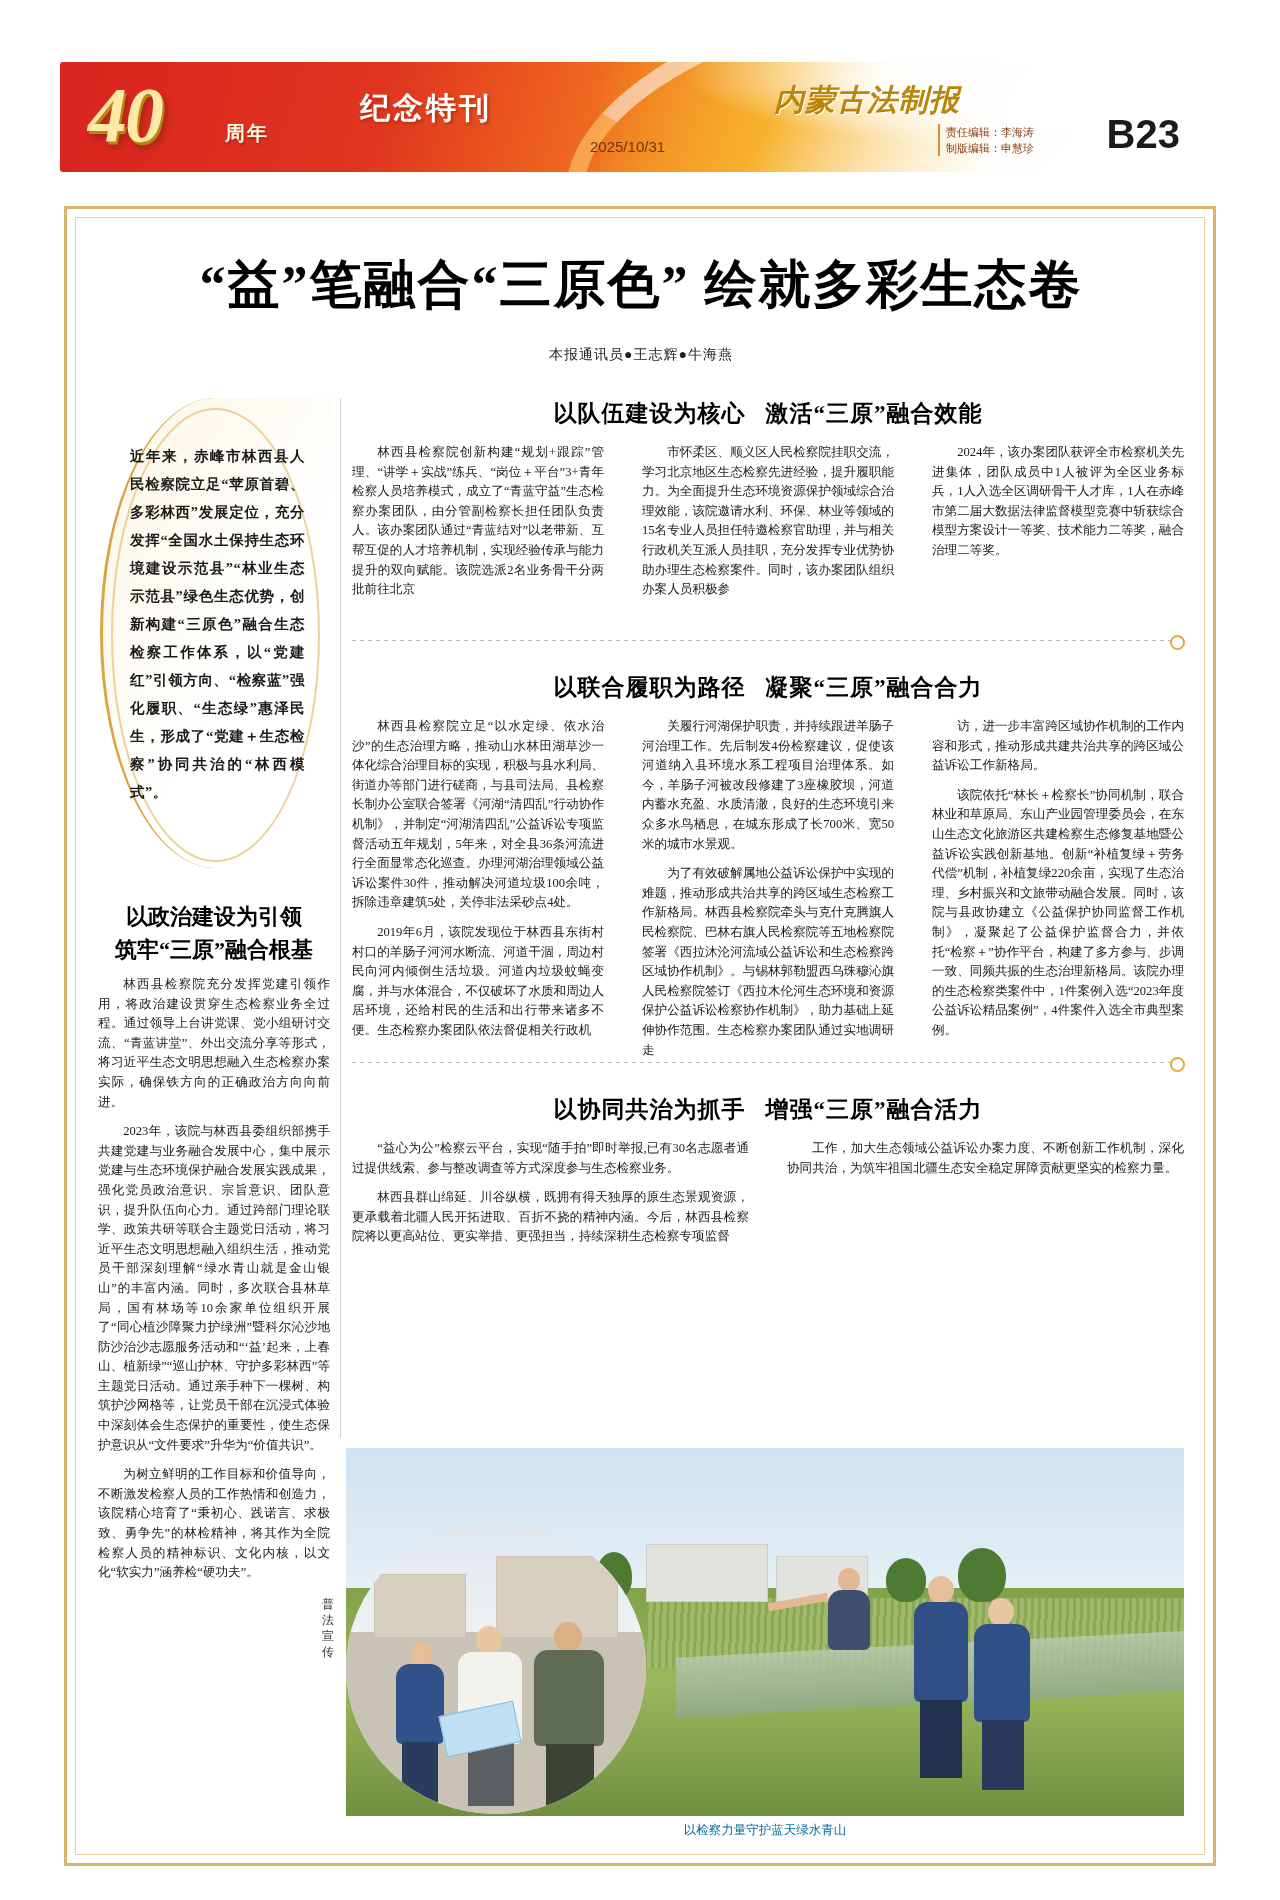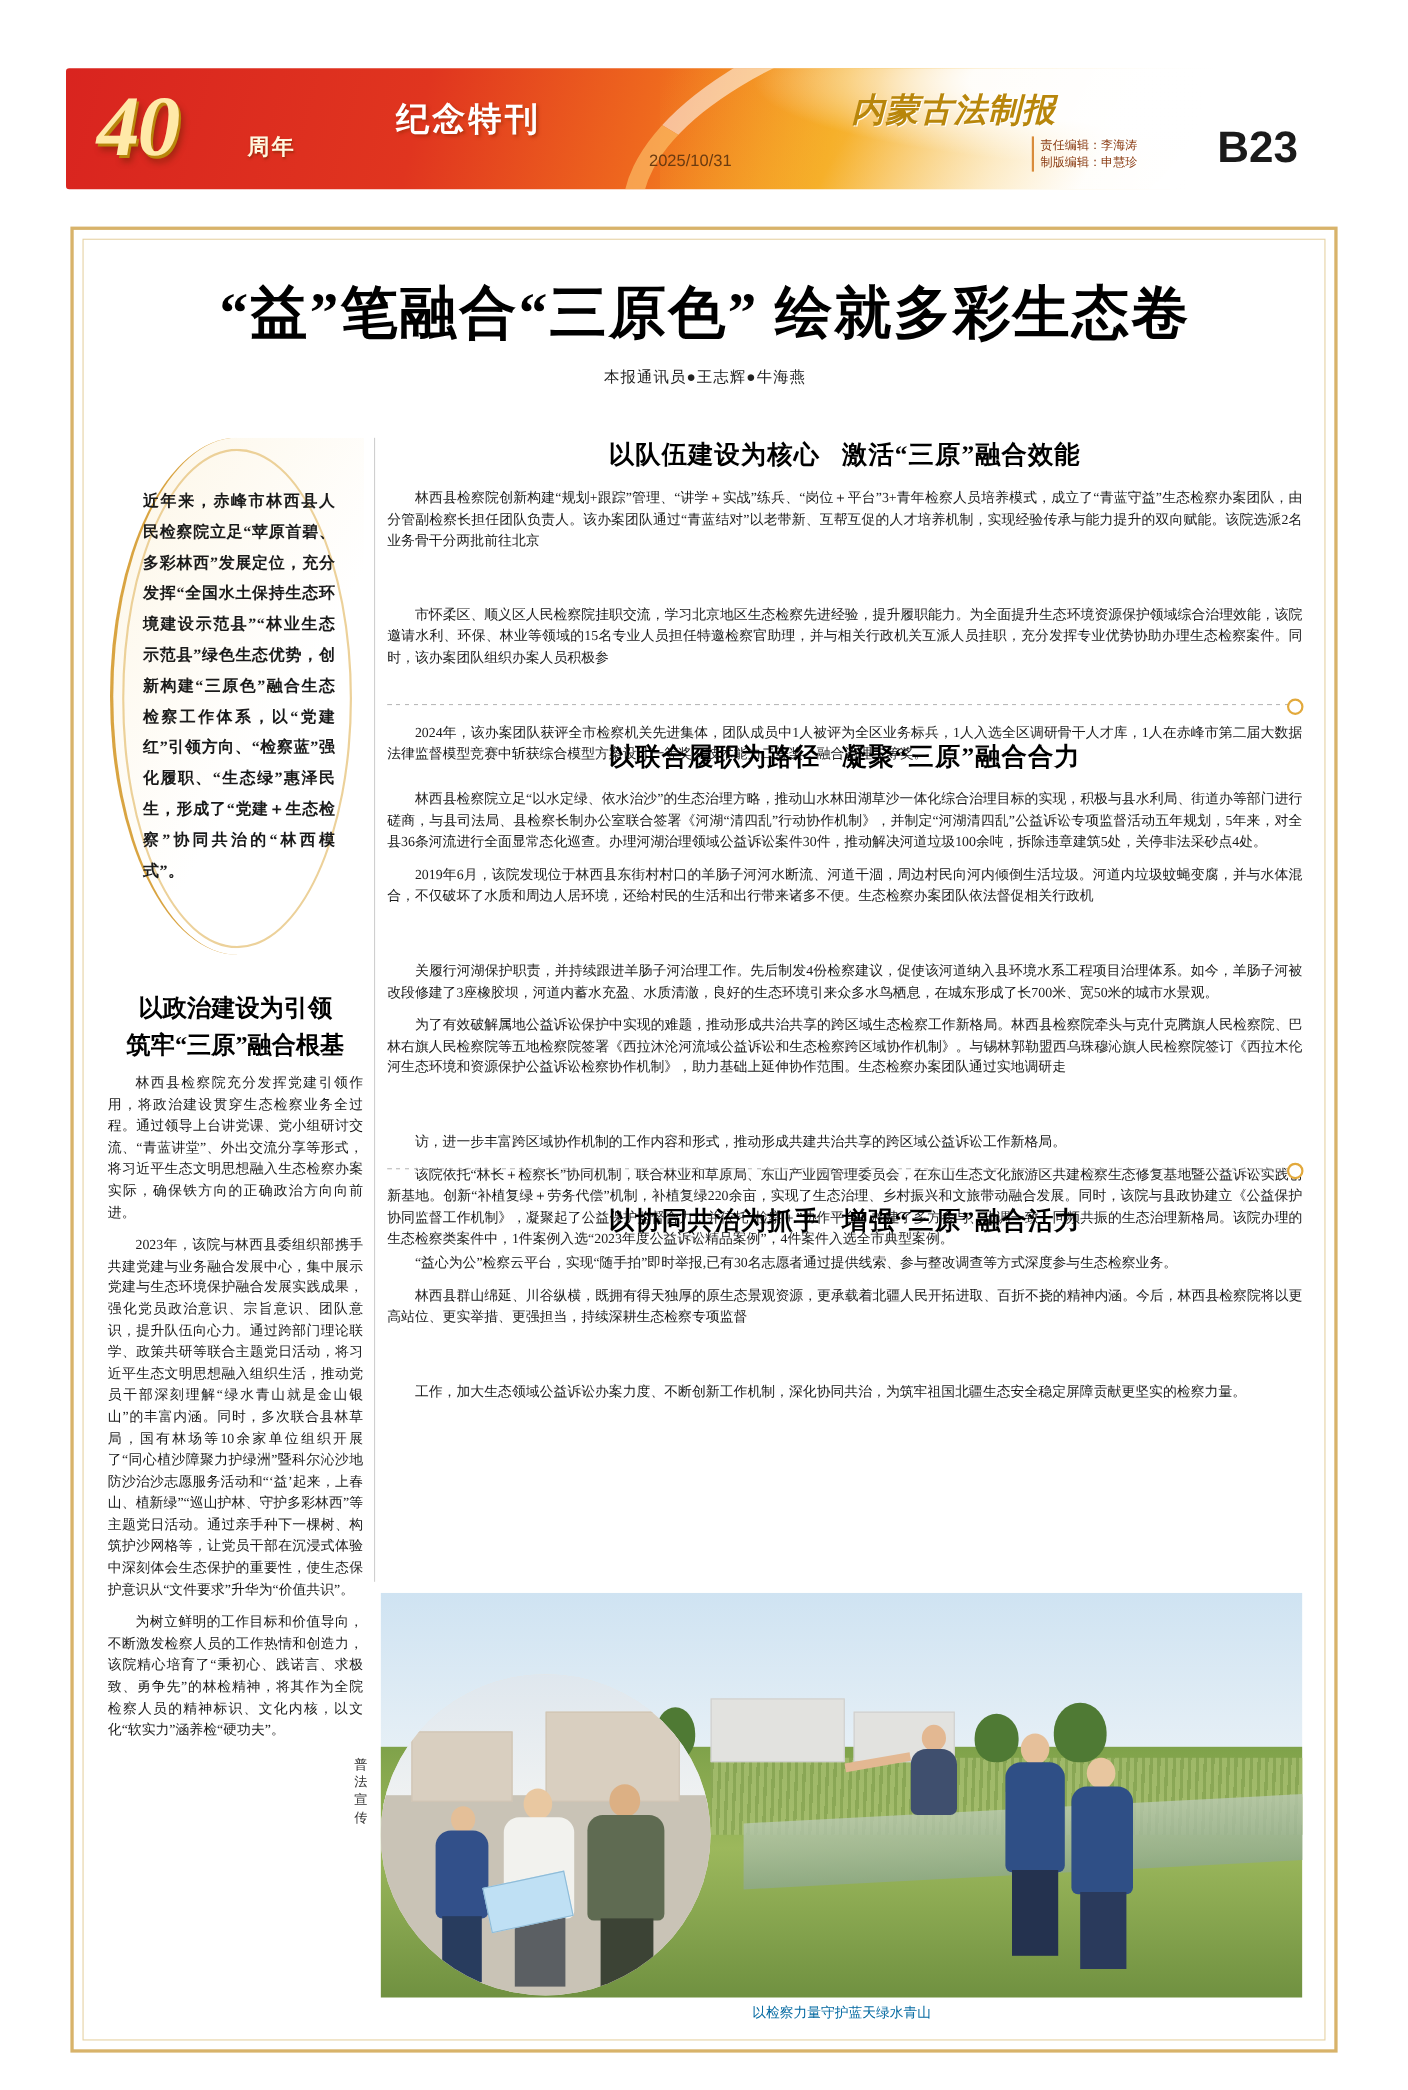--- a/index.html
+++ b/index.html
@@ -94,21 +94,21 @@
   }
   .headline h1{
     margin:0;font-size:52px;font-weight:bold;letter-spacing:2px;
     font-family:"Liberation Serif",serif;
     color:#000;
   }
   .subhead{
     margin-top:18px;font-size:21px;font-weight:bold;letter-spacing:.5px;color:#111;
   }
   .byline{
-    margin-top:14px;font-size:14px;color:#222;letter-spacing:1px;
+    margin-top:26px;font-size:14px;color:#222;letter-spacing:1px;
     font-family:"Liberation Sans",sans-serif;
   }
 
   
   .lead-box{
     position:absolute;left:100px;top:398px;width:235px;height:480px;
   }
   .lead-oval{
     position:absolute;left:0;top:0;width:228px;height:470px;
     border-left:3px solid #d9a441;
@@ -145,21 +145,21 @@
   
   .sec{
     position:absolute;
   }
   .sec-title{
     text-align:center;font-size:23px;font-weight:bold;color:#000;letter-spacing:1px;
     margin-bottom:14px;
   }
   .sec-title span{margin:0 10px;}
   .cols{
-    display:flex;gap:38px;flex-direction:column;
+    display:flex;gap:38px;
   }
   .cols .col{
     flex:1;font-size:12.6px;line-height:19.6px;text-align:justify;color:#1a1a1a;
   }
   .cols .col p{margin:0 0 10px 0;text-indent:2em;}
   .dotrule{
     position:absolute;height:1px;
     background:repeating-linear-gradient(to right,#b9b9b9 0 4px,transparent 4px 8px);
   }
   .dot-circle{

